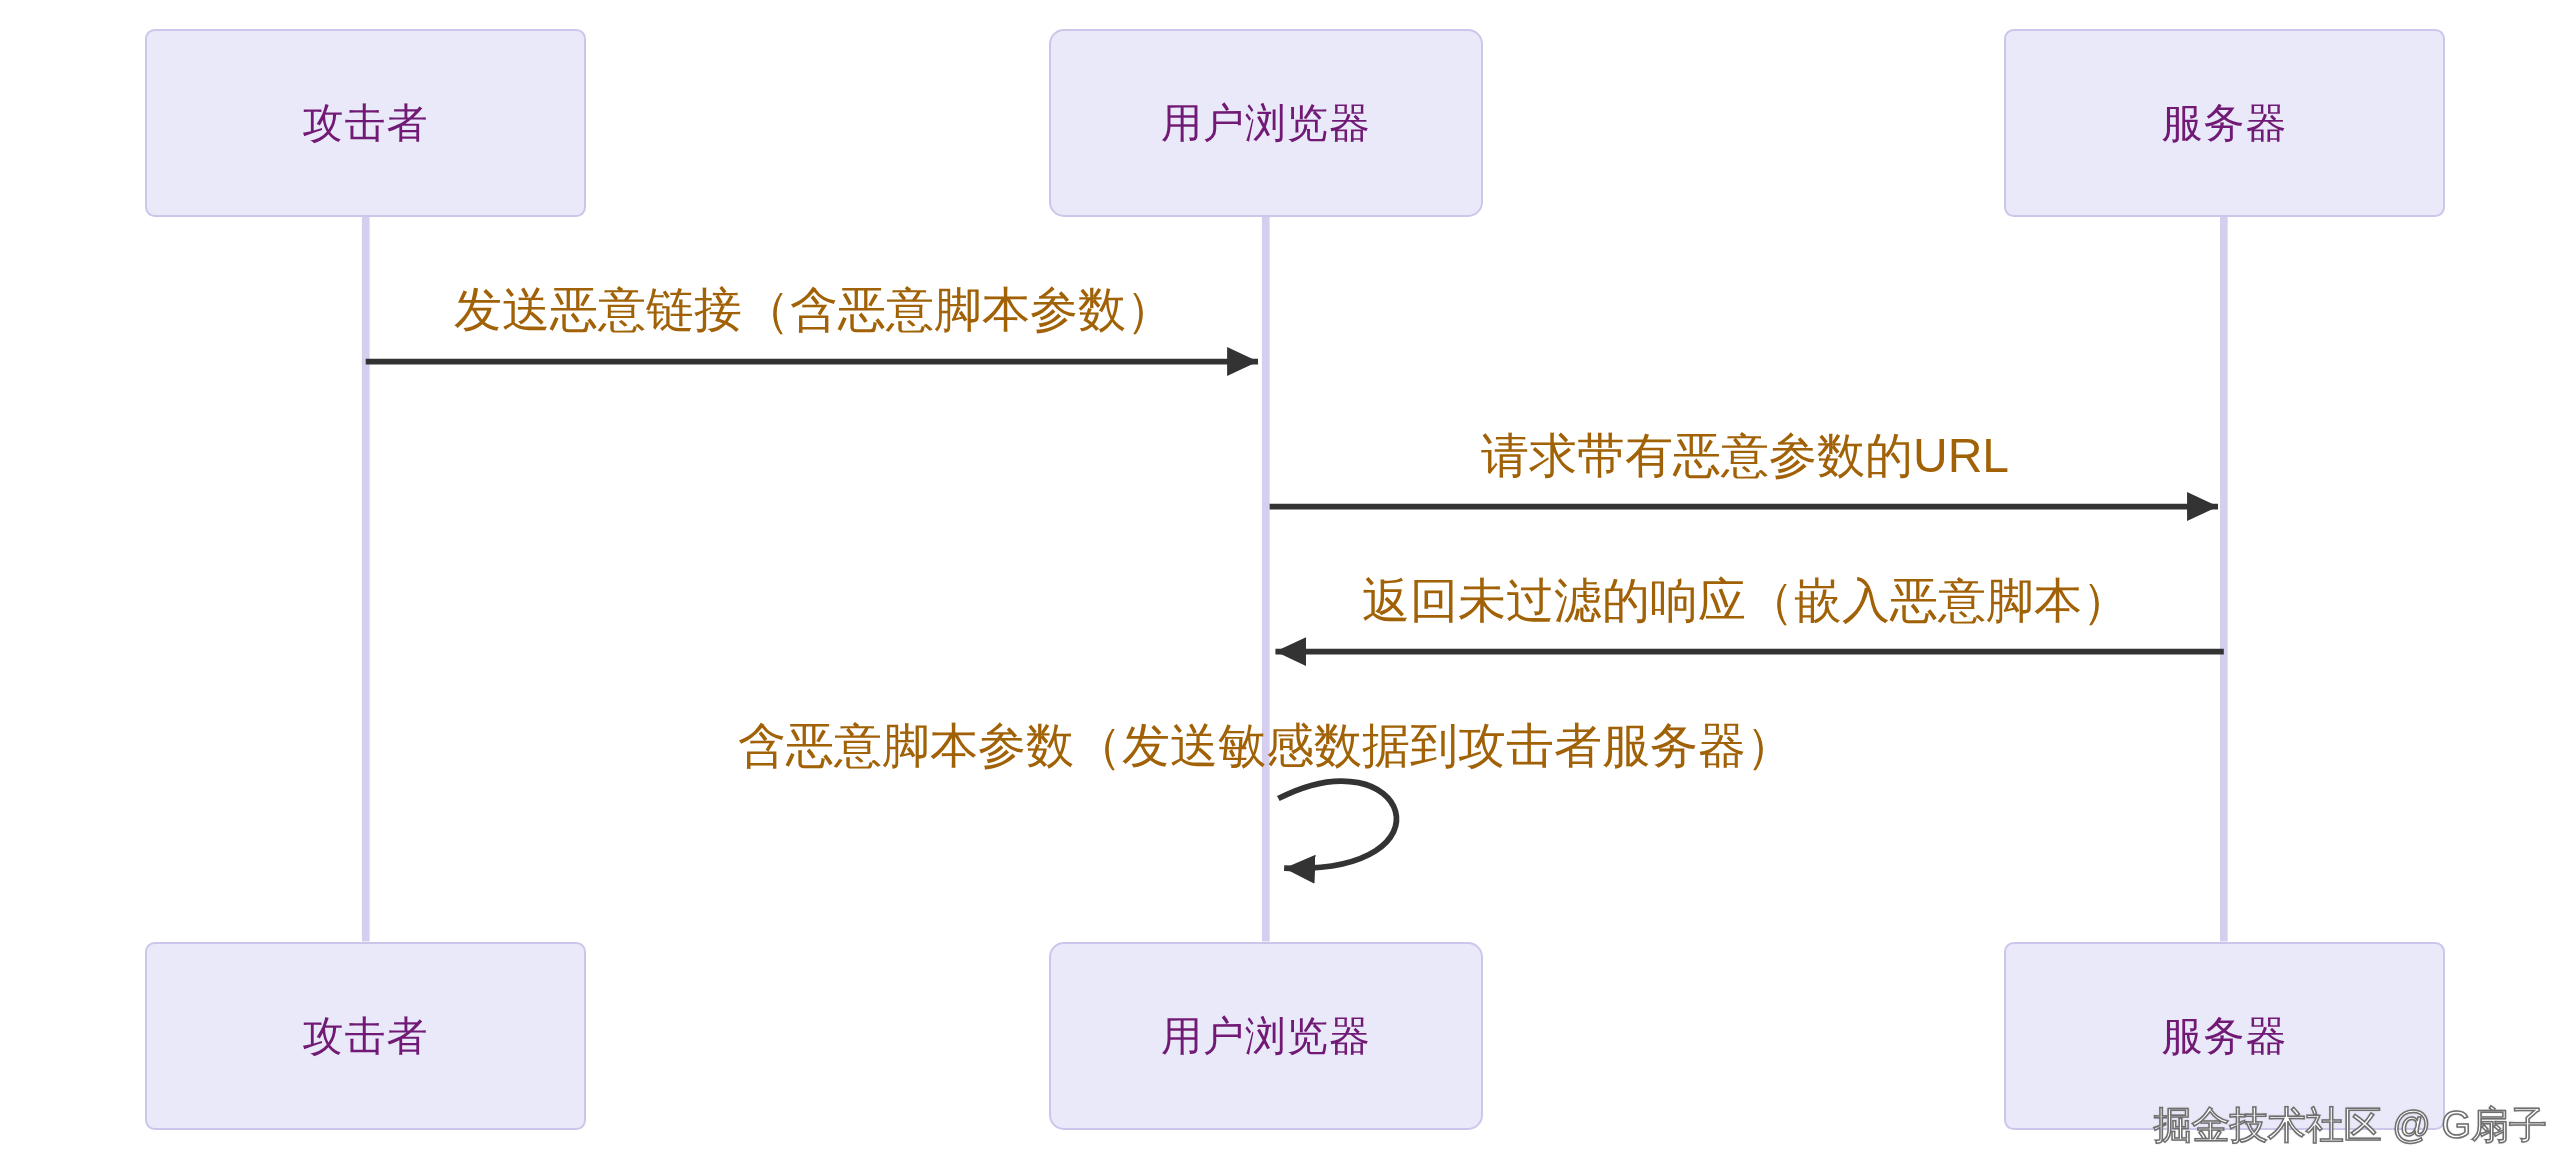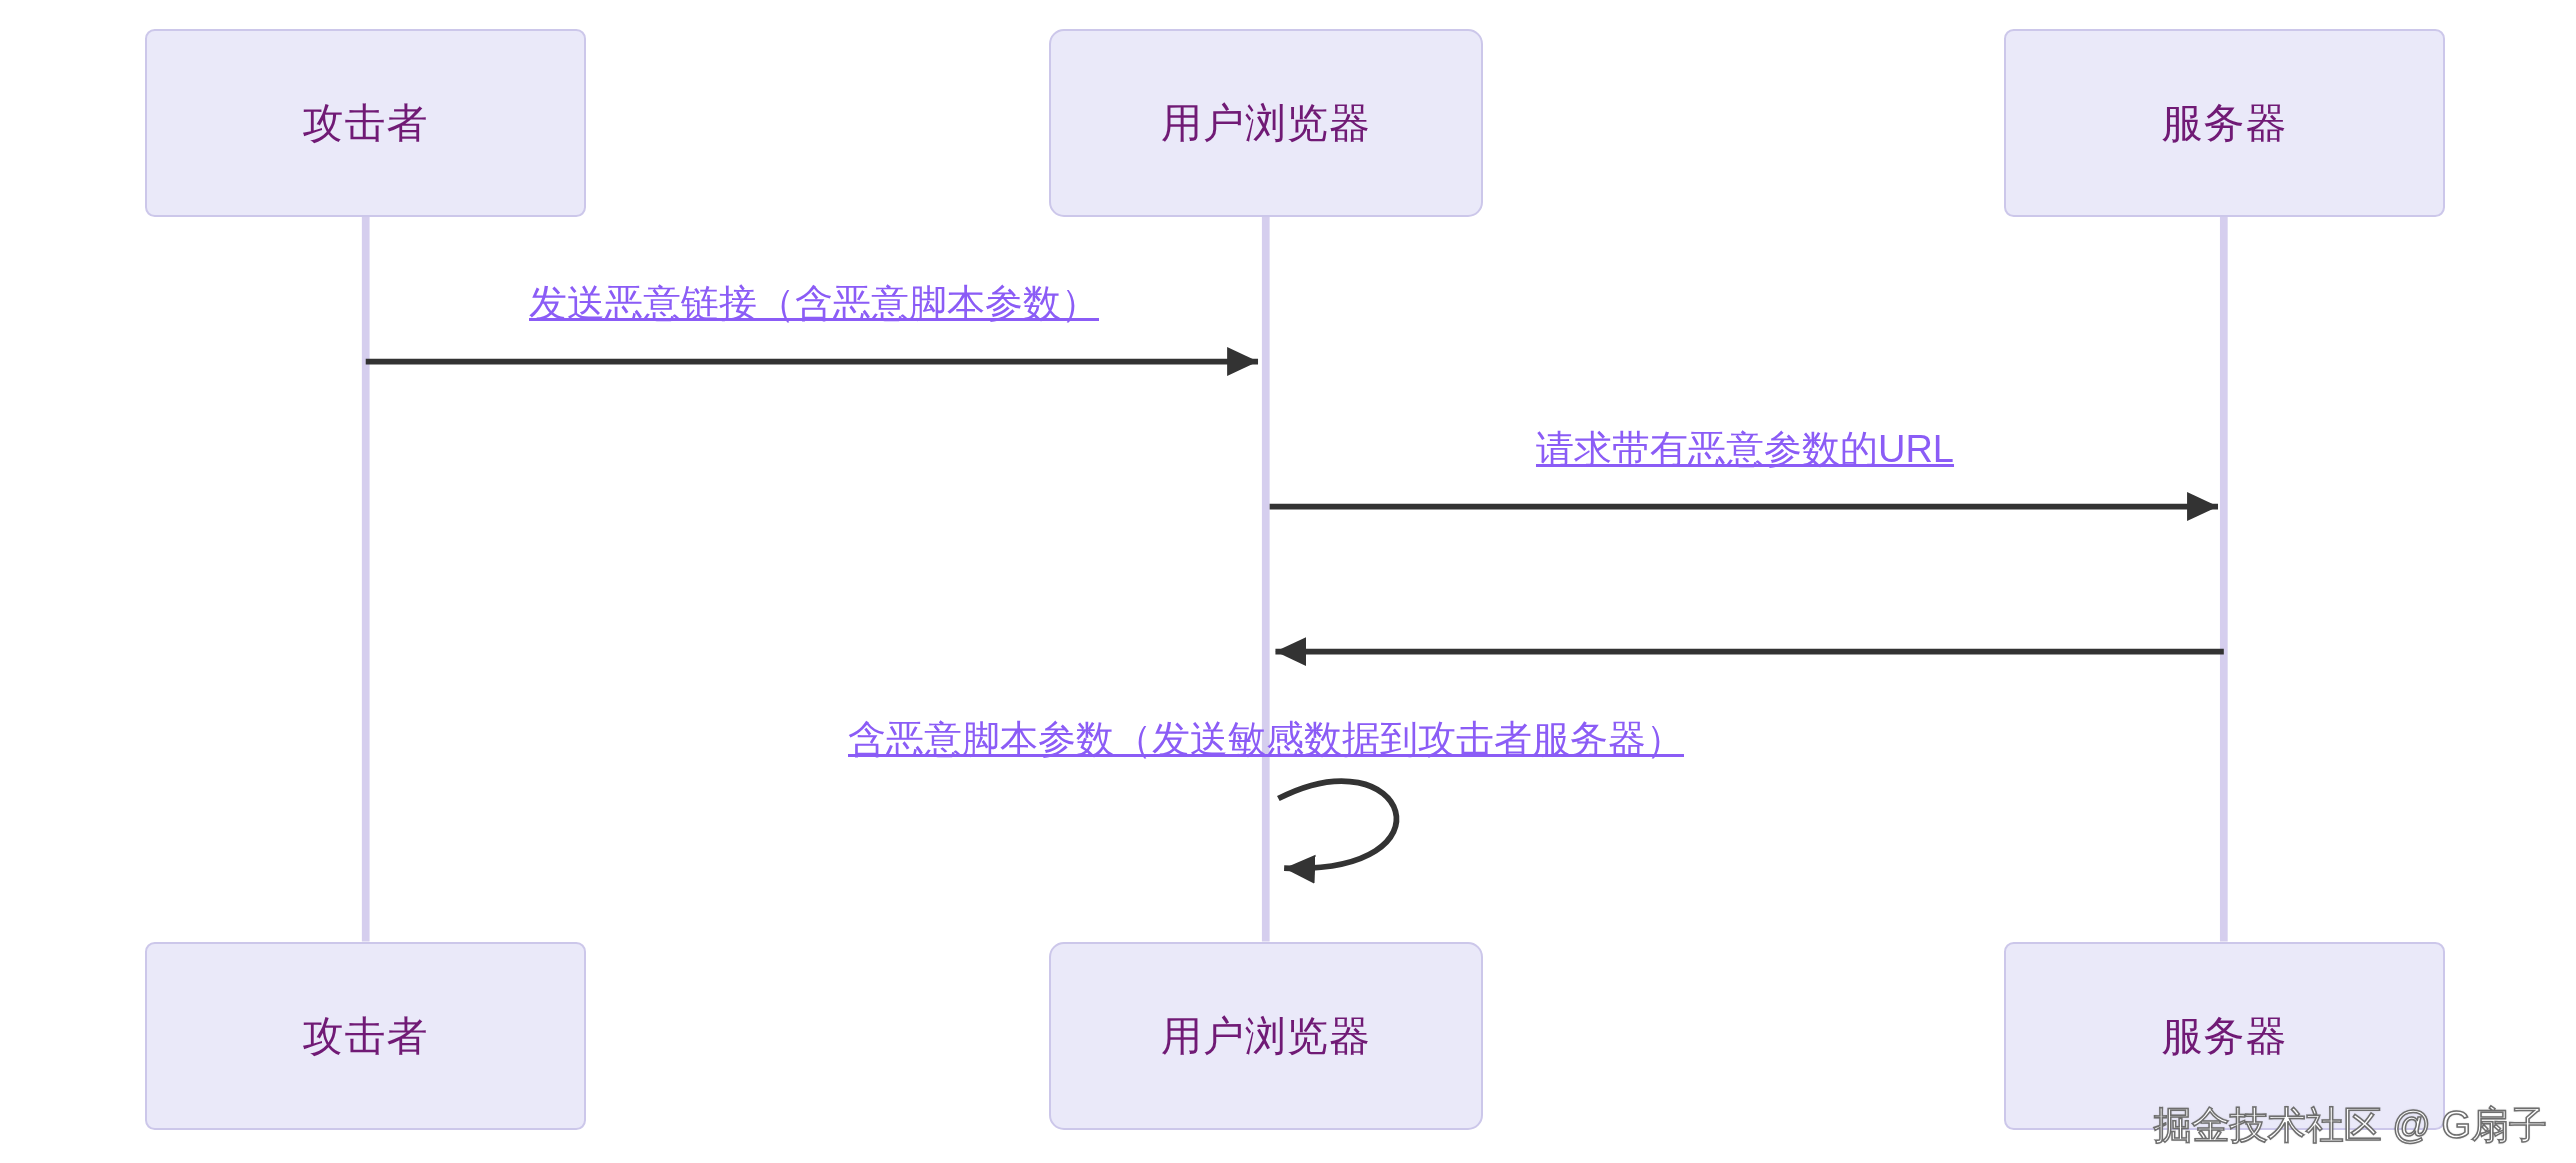--- a/index.html
+++ b/index.html
@@ -44,23 +44,22 @@
     justify-content: center;
     font-size: 41px;
     color: #701a75;
     letter-spacing: 1px;
   }
   .actor.mid { width: 434px; border-radius: 15px; }
   .msg-label {
     position: absolute;
     transform: translateX(-50%);
     white-space: nowrap;
-    font-size: 38px;
-    color: #8b5cf6;
-    text-decoration: underline;
+    font-size: 48px;
+    color: #a16207;
   }
   .watermark {
     position: absolute;
     white-space: nowrap;
     font-size: 38px;
     color: #ffffff;
     -webkit-text-stroke: 1.5px #6e6e6e;
     text-shadow: 0 0 1.9px #777777;
   }
 </style>
@@ -101,18 +100,19 @@
   </div>
   <div class="actor mid" style="left:1049px; top:942px;">
     <span>用户浏览器</span>
   </div>
   <div class="actor" style="left:2004px; top:942px;">
     <span>服务器</span>
   </div>
 
   <div class="msg-label" style="left:814px;  top:278px;">发送恶意链接（含恶意脚本参数）</div>
   <div class="msg-label" style="left:1745px; top:424px;">请求带有恶意参数的URL</div>
+  <div class="msg-label" style="left:1746px; top:569px;">返回未过滤的响应（嵌入恶意脚本）</div>
   <div class="msg-label" style="left:1266px; top:714px;">含恶意脚本参数（发送敏感数据到攻击者服务器）</div>
 
   <div class="watermark" style="right:29px; top:1100px;">掘金技术社区 @ G扇子</div>
 
 </div>
 
 
 </body></html>

